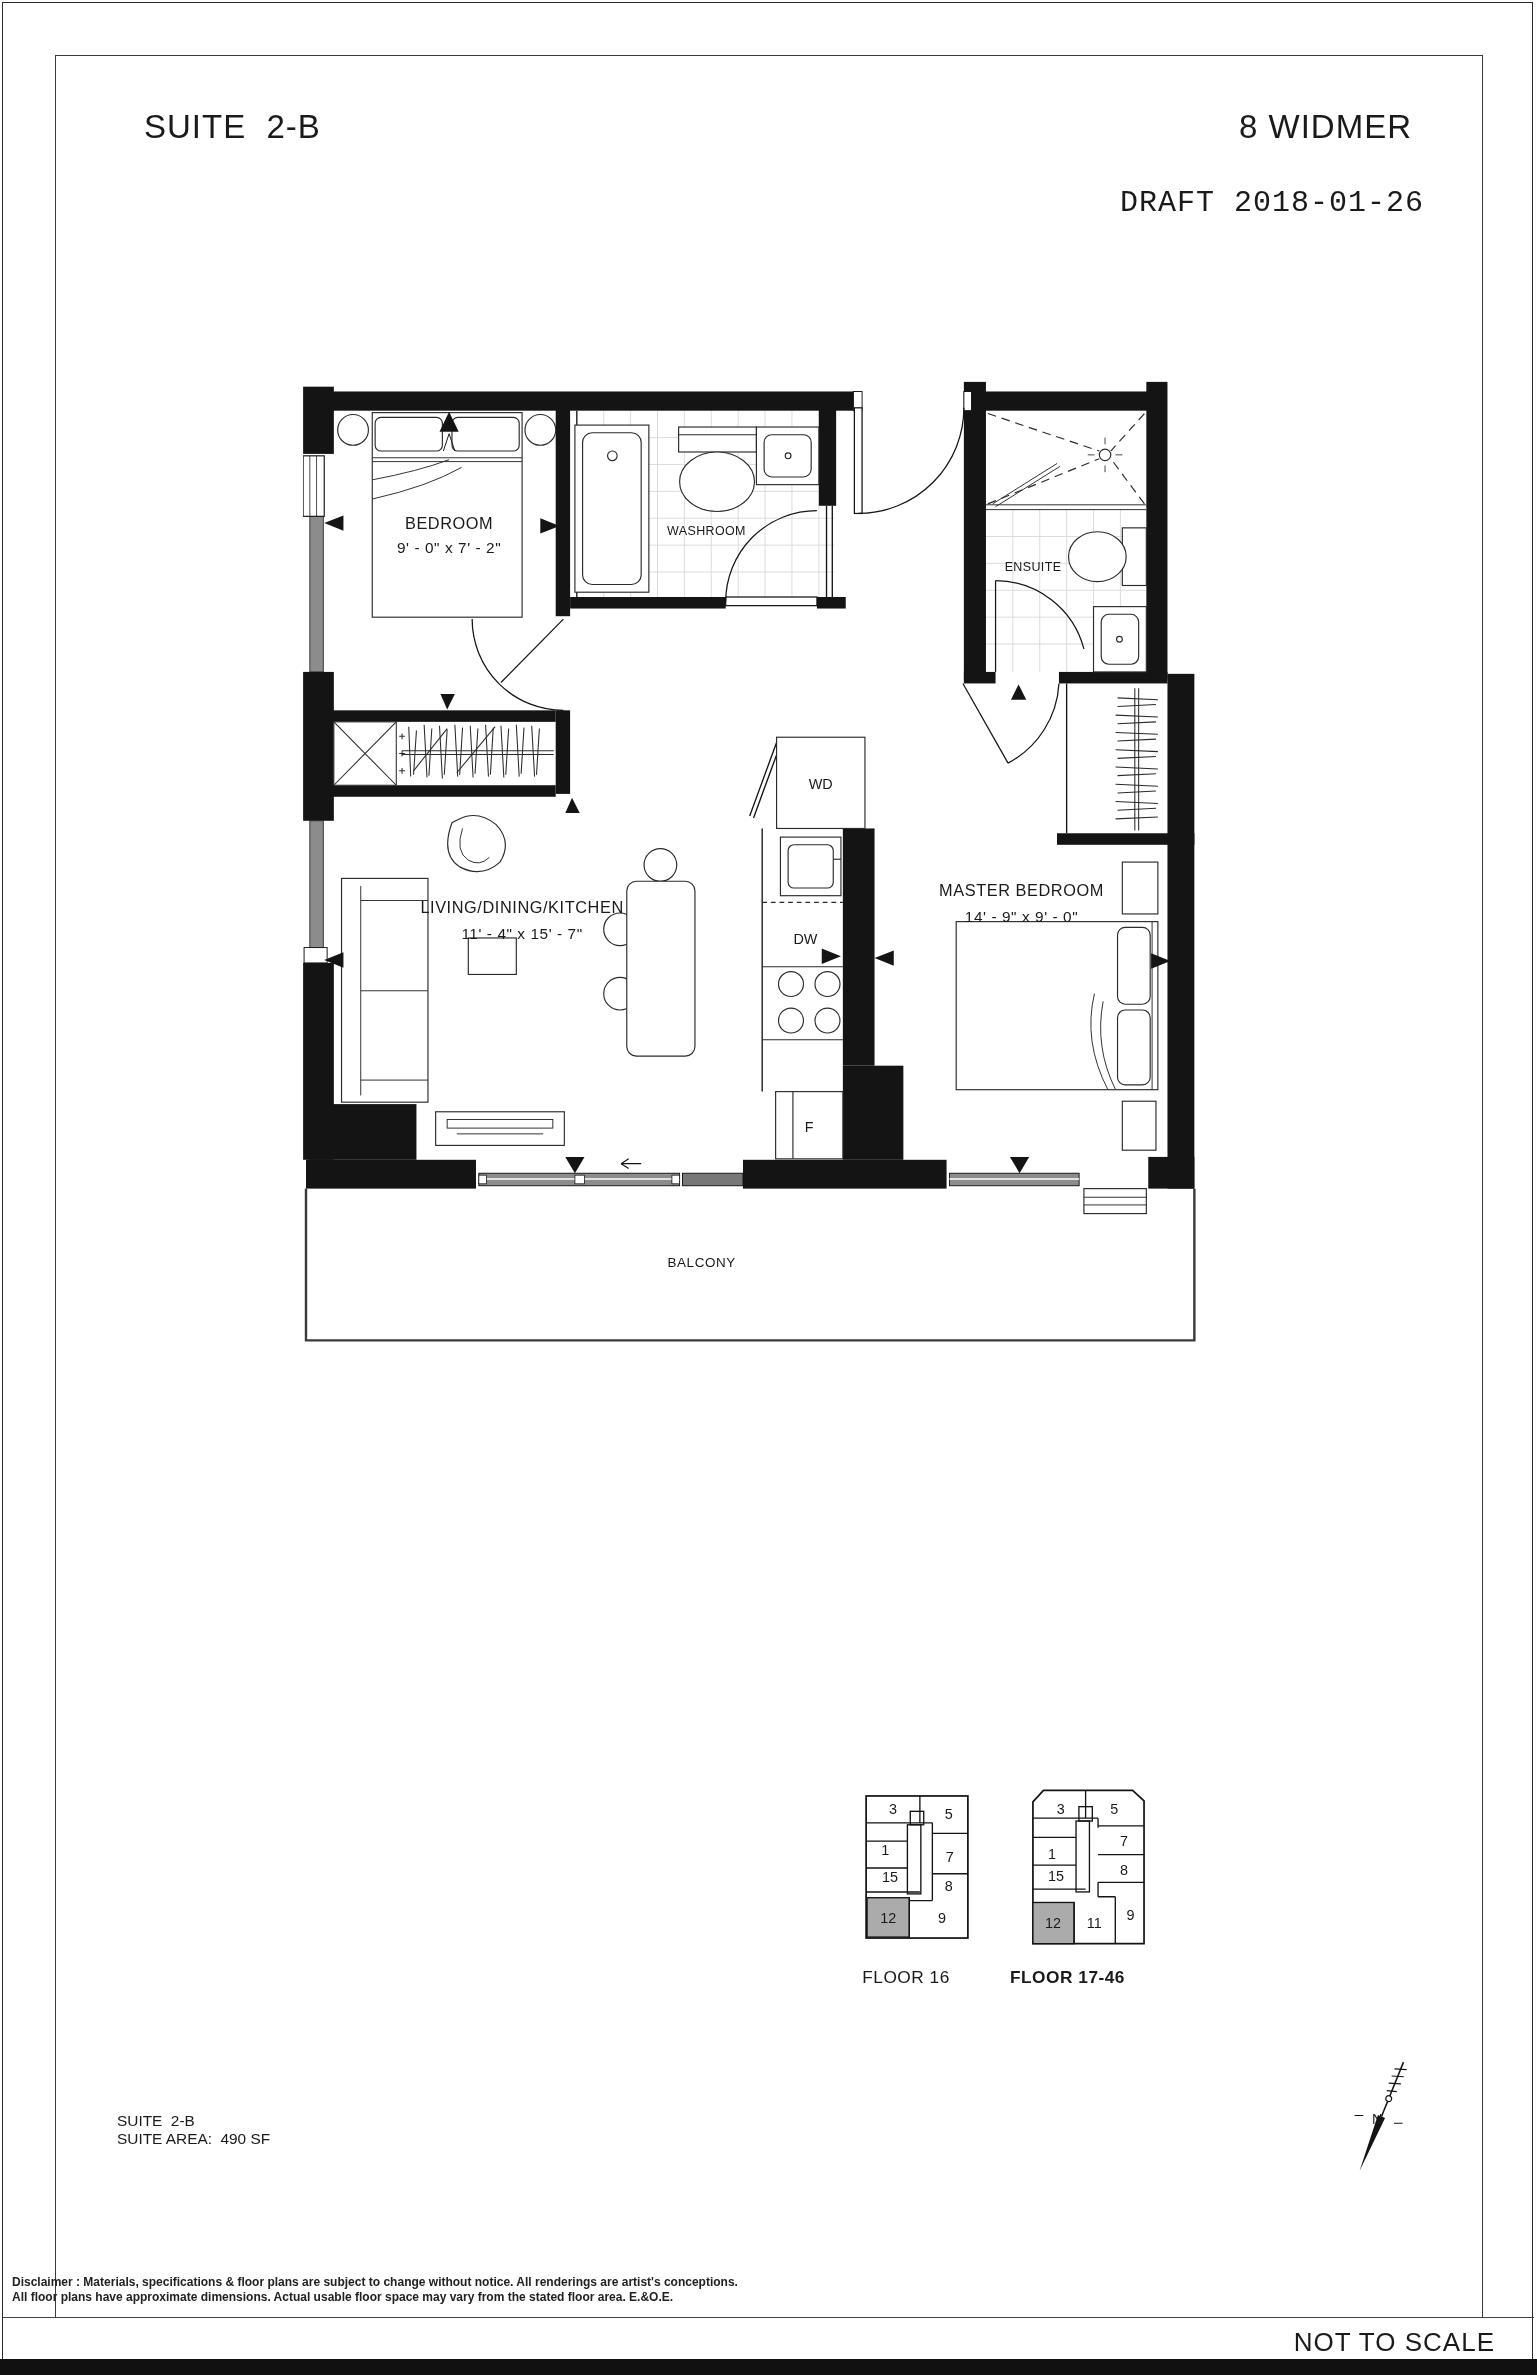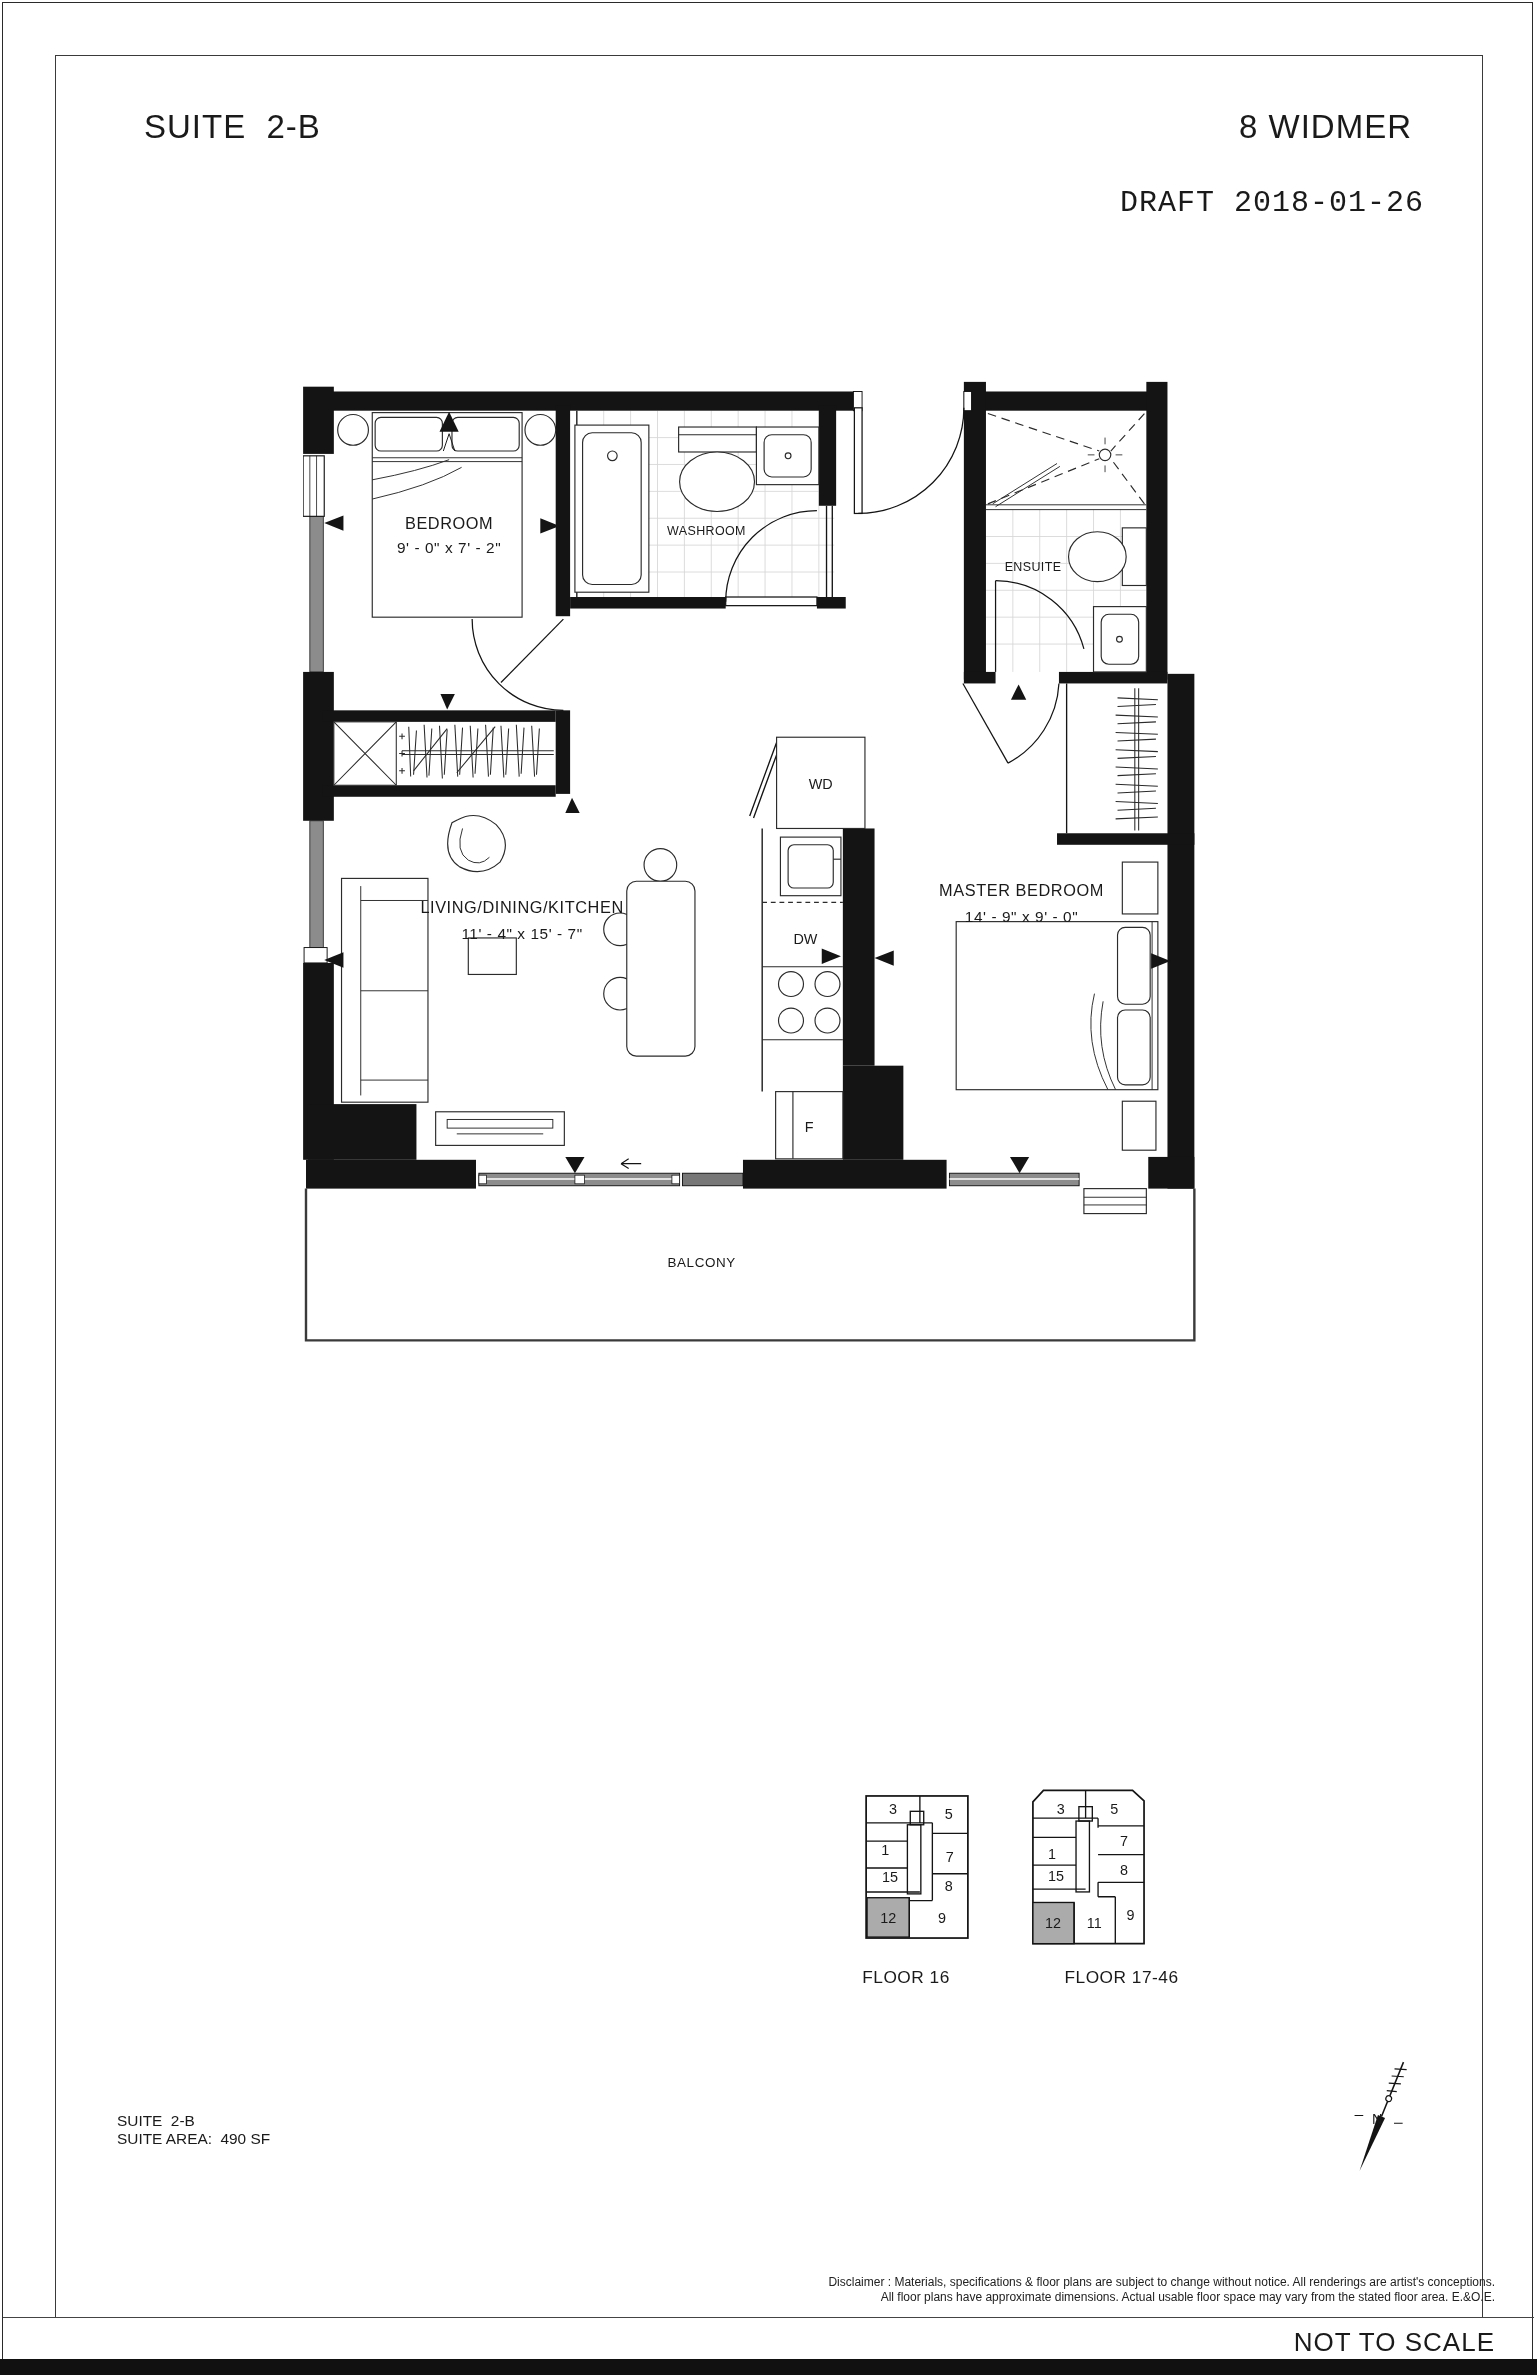--- a/index.html
+++ b/index.html
@@ -5,23 +5,23 @@
   html,body{margin:0;padding:0;background:#fff;}
   body{width:1537px;height:2376px;position:relative;font-family:"Liberation Sans",sans-serif;color:#1a1a1a;overflow:hidden;}
   .abs{position:absolute;}
   #outer-border{left:1.9px;top:1.9px;width:1531px;height:2370px;border:1.9px solid #2a2a2a;box-sizing:border-box;}
   #inner-frame{left:55px;top:55px;width:1428px;height:2263px;border:1.5px solid #3a3a3a;box-sizing:border-box;}
   #suite-title{left:144px;top:108px;font-size:33px;letter-spacing:1px;white-space:pre;}
   #building-title{right:125px;top:108px;font-size:33px;letter-spacing:1px;text-align:left;}
   #draft-line{right:113px;top:186px;font-size:30px;letter-spacing:1px;text-align:right;font-family:Liberation Mono, monospace;}
   .kp-label{top:1967px;font-size:17.3px;text-align:center;letter-spacing:0.5px;}
   #kp1-label{left:841px;width:130px;}
-  #kp2-label{left:1042px;width:159px;}
+  #kp2-label{left:988px;width:159px;font-weight:bold;}
   #suite-info{left:117px;top:2112px;font-size:15.4px;line-height:18px;white-space:pre;}
-  #disclaimer{left:0;top:2275px;width:1495px;text-align:right;font-size:12px;line-height:15px;color:#222;}
+  #disclaimer{left:12px;top:2275px;width:1495px;text-align:left;font-size:12px;line-height:15px;color:#222;font-weight:bold;}
   #rule-line{left:2.9px;top:2317px;width:1531px;height:0;border-top:1.5px solid #444;}
   #not-to-scale{left:0;top:2327px;width:1495px;text-align:right;font-size:26px;letter-spacing:1px;}
   #bottom-bar{left:0;top:2359px;width:1537px;height:16.3px;background:#111;}
   svg text{font-family:"Liberation Sans",sans-serif;fill:#1a1a1a;}
   .room-name{font-size:17px;letter-spacing:0.6px;}
   .room-dims{font-size:16px;letter-spacing:0.6px;}
   .small-label{font-size:13px;letter-spacing:0.4px;}
   .appl-label{font-size:15px;}
   .balcony-label{font-size:14px;letter-spacing:0.6px;}
   .kp-num{font-size:15px;}

